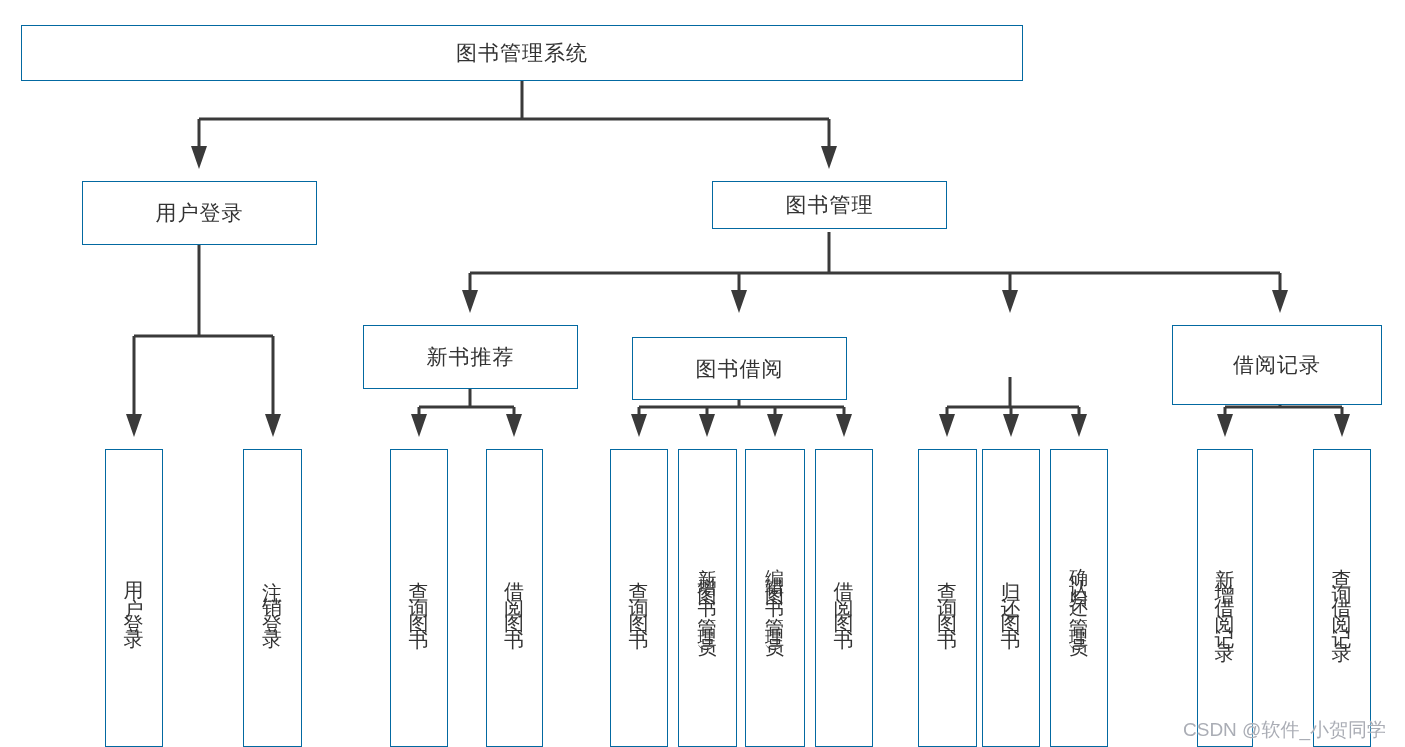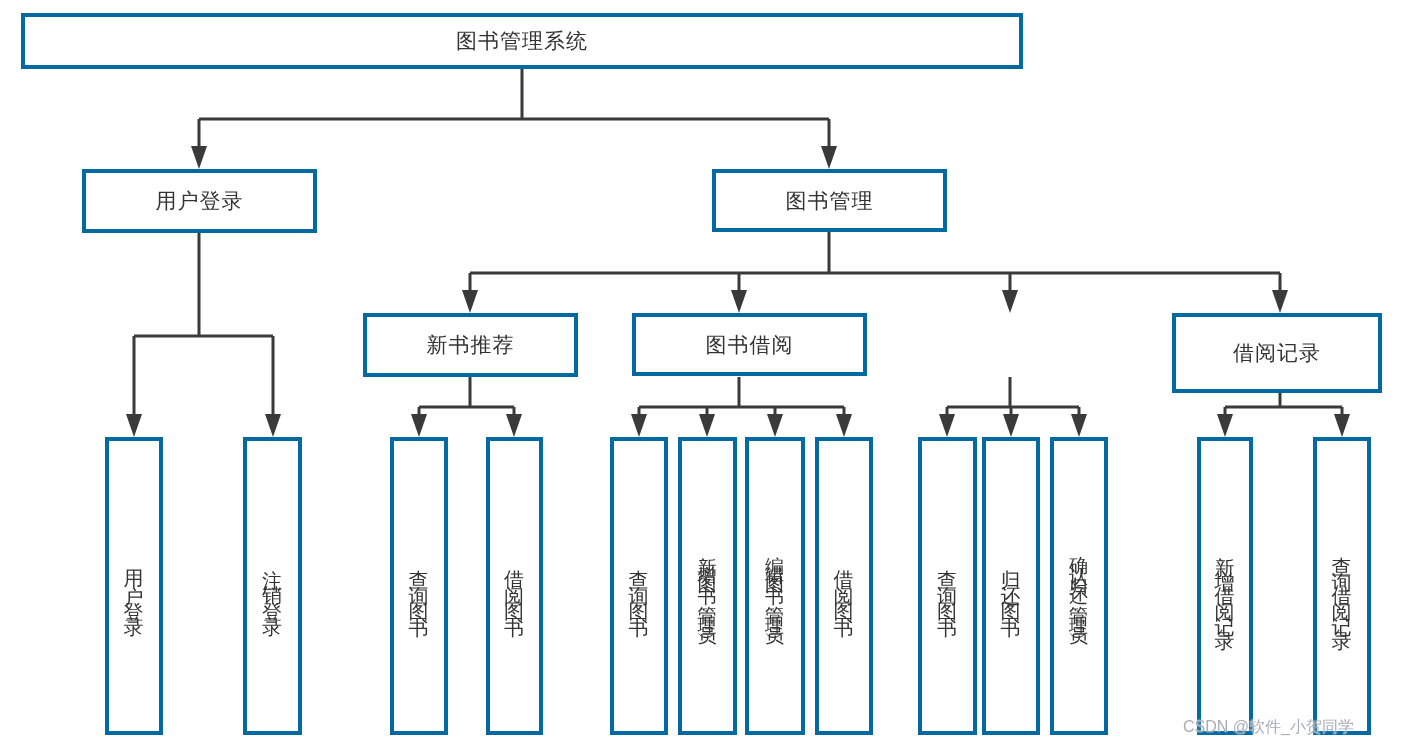--- a/index.html
+++ b/index.html
@@ -16,36 +16,37 @@
   #connectors {
     position: absolute;
     left: 0; top: 0;
     width: 1405px; height: 747px;
   }
   #connectors path { stroke: #3a3a3a; stroke-width: 3; fill: none; }
   #connectors polygon { fill: #3a3a3a; stroke: none; }
   .node {
     position: absolute;
     background: #ffffff;
-    border: 4px solid #0369a1;
+    border: 1px solid #0369a1;
     display: flex;
     align-items: center;
     justify-content: center;
+    margin-top: 12px;
   }
   .h-label {
     font-size: 21px;
     letter-spacing: 1px;
     color: #333333;
     white-space: nowrap;
   }
   .root-box  { left: 21px;   top: 13px;  width: 1002px; height: 56px; }
   .n-user    { left: 82px;   top: 169px; width: 235px;  height: 64px; }
-  .n-mgmt    { left: 712px;  top: 169px; width: 235px;  height: 63px; }
+  .n-mgmt    { left: 712px;  top: 169px; width: 235px;  height: 48px; }
   .n-nbr     { left: 363px;  top: 313px; width: 215px;  height: 64px; }
-  .n-bb      { left: 632px;  top: 313px; width: 235px;  height: 63px; }
+  .n-bb      { left: 632px;  top: 325px; width: 215px;  height: 63px; }
   .n-cb      { left: 903px;  top: 313px; width: 215px;  height: 63px; }
   .n-br      { left: 1172px; top: 313px; width: 210px;  height: 80px; }
   .leaf { top: 437px; height: 298px; }
   .v-label {
     writing-mode: vertical-rl;
     text-orientation: mixed;
     font-size: 20px;
     letter-spacing: 16px;
     color: #333333;
     line-height: 1;
@@ -62,21 +63,21 @@
   .l-bb-b    { left: 815px;  width: 58px; }
   .l-cb-q    { left: 918px;  width: 59px; }
   .l-cb-r    { left: 982px;  width: 58px; }
   .l-cb-c    { left: 1050px; width: 58px; }
   .l-br-a    { left: 1197px; width: 56px; }
   .l-br-q    { left: 1313px; width: 58px; }
   .watermark {
     position: absolute;
     left: 1183px;
     top: 717px;
-    font-size: 16px;
+    font-size: 19px;
     color: #aaadb5;
     text-shadow: 0 0 2px #ffffff;
     white-space: nowrap;
   }
 </style>
 </head>
 <body>
 
 <div id="stage">
 

